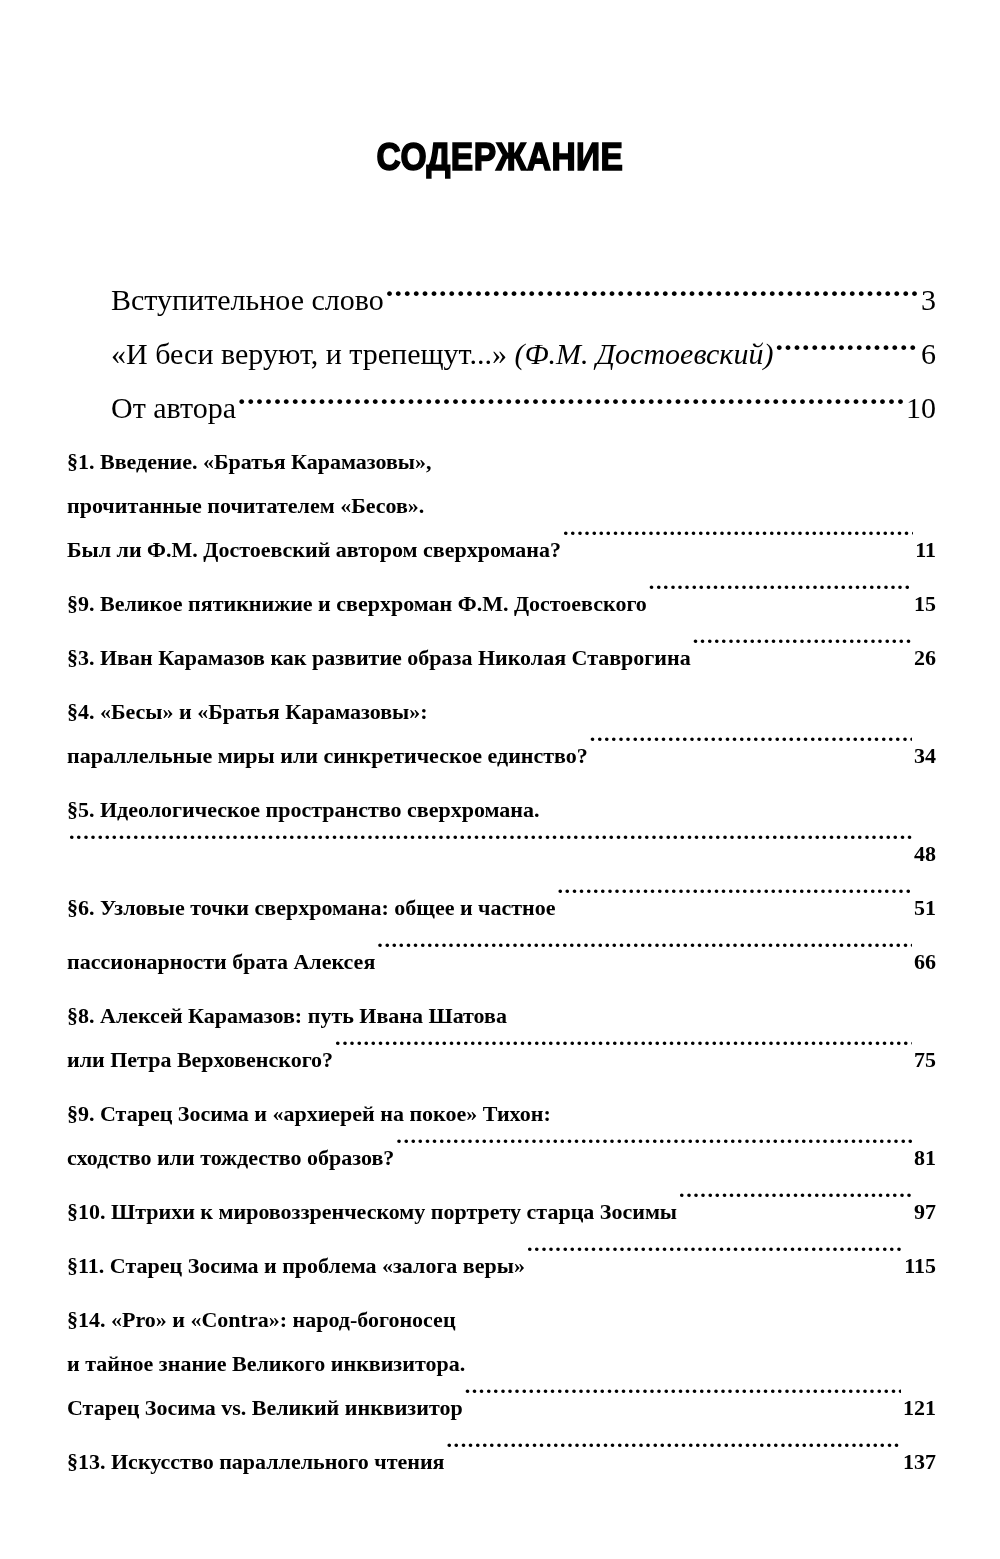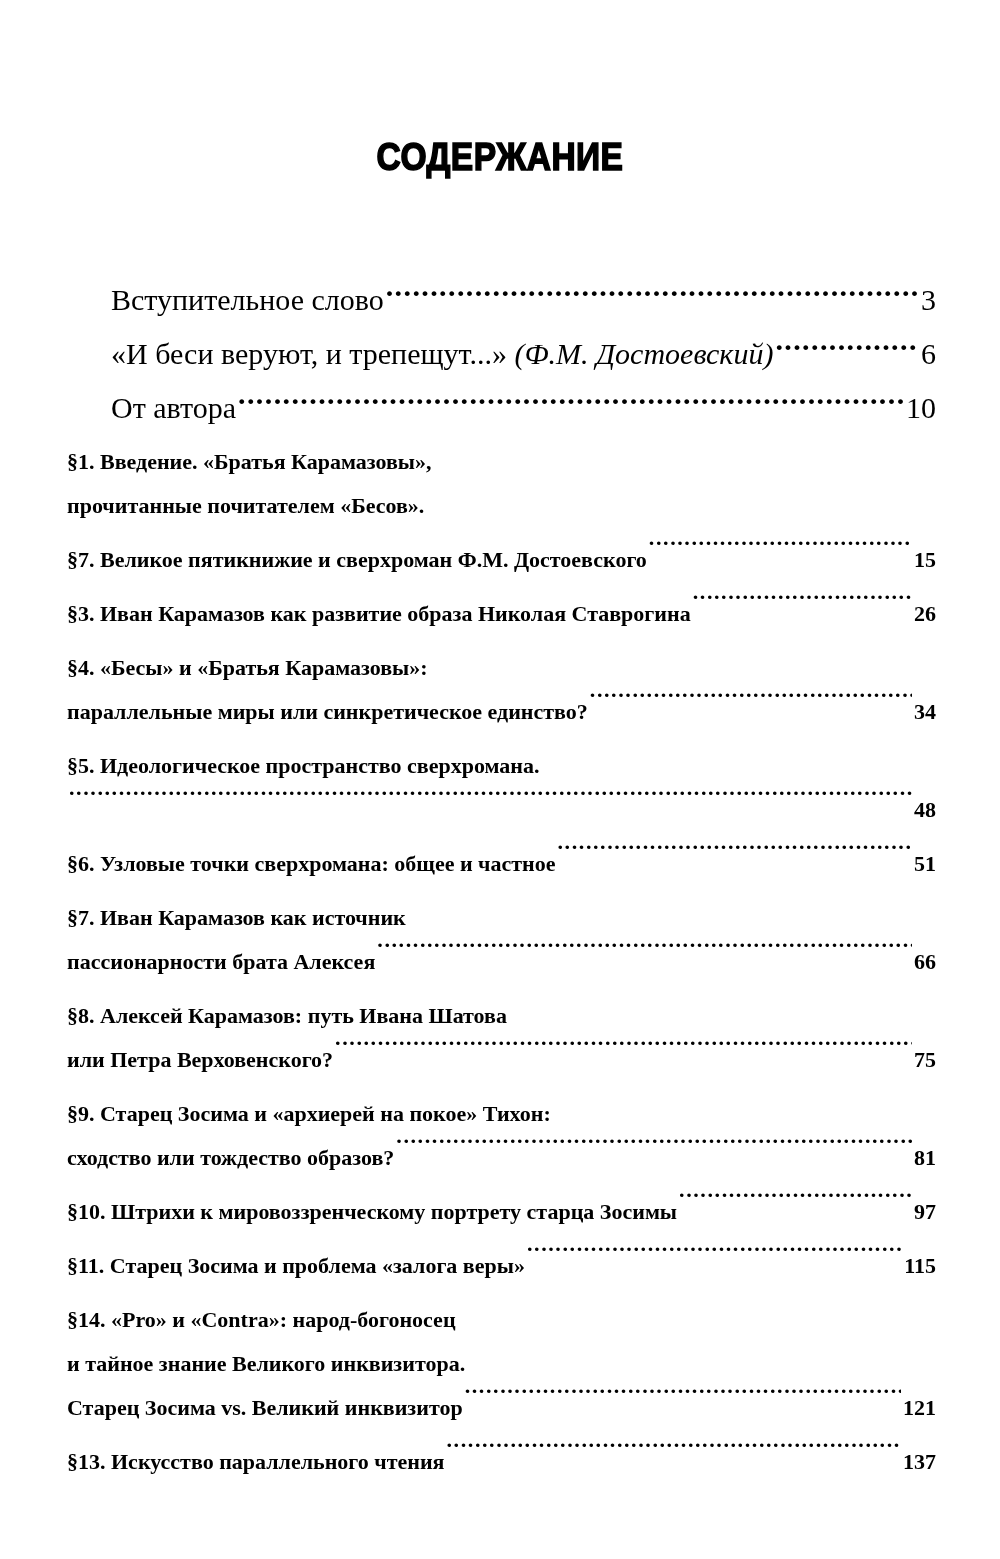--- a/index.html
+++ b/index.html
@@ -141,24 +141,29 @@
           <span class="page-num">10</span>
         </div>
       </div>
       <div class="toc-entry section">
         <div class="toc-line plain">
           <span class="entry-text">§1. Введение. «Братья Карамазовы»,</span>
         </div>
         <div class="toc-line plain">
           <span class="entry-text">прочитанные почитателем «Бесов».</span>
         </div>
-      </div>
-      <div class="toc-entry section">
-        <div class="toc-line">
-          <span class="entry-text">§7. Великое пятикнижие и сверхроман Ф.М. Достоевского</span>
+        <div class="toc-line">
+          <span class="entry-text">Был ли Ф.М. Достоевский автором сверхромана?</span>
+          <span class="leader"></span>
+          <span class="page-num">11</span>
+        </div>
+      </div>
+      <div class="toc-entry section">
+        <div class="toc-line">
+          <span class="entry-text">§9. Великое пятикнижие и сверхроман Ф.М. Достоевского</span>
           <span class="leader"></span>
           <span class="page-num">15</span>
         </div>
       </div>
       <div class="toc-entry section">
         <div class="toc-line">
           <span class="entry-text">§3. Иван Карамазов как развитие образа Николая Ставрогина</span>
           <span class="leader"></span>
           <span class="page-num">26</span>
         </div>
@@ -183,23 +188,20 @@
         </div>
       </div>
       <div class="toc-entry section">
         <div class="toc-line">
           <span class="entry-text">§6. Узловые точки сверхромана: общее и частное</span>
           <span class="leader"></span>
           <span class="page-num">51</span>
         </div>
       </div>
       <div class="toc-entry section">
-        <div class="toc-line plain">
-          <span class="entry-text">§7. Иван Карамазов как источник</span>
-        </div>
         <div class="toc-line">
           <span class="entry-text">пассионарности брата Алексея</span>
           <span class="leader"></span>
           <span class="page-num">66</span>
         </div>
       </div>
       <div class="toc-entry section">
         <div class="toc-line plain">
           <span class="entry-text">§8. Алексей Карамазов: путь Ивана Шатова</span>
         </div>

